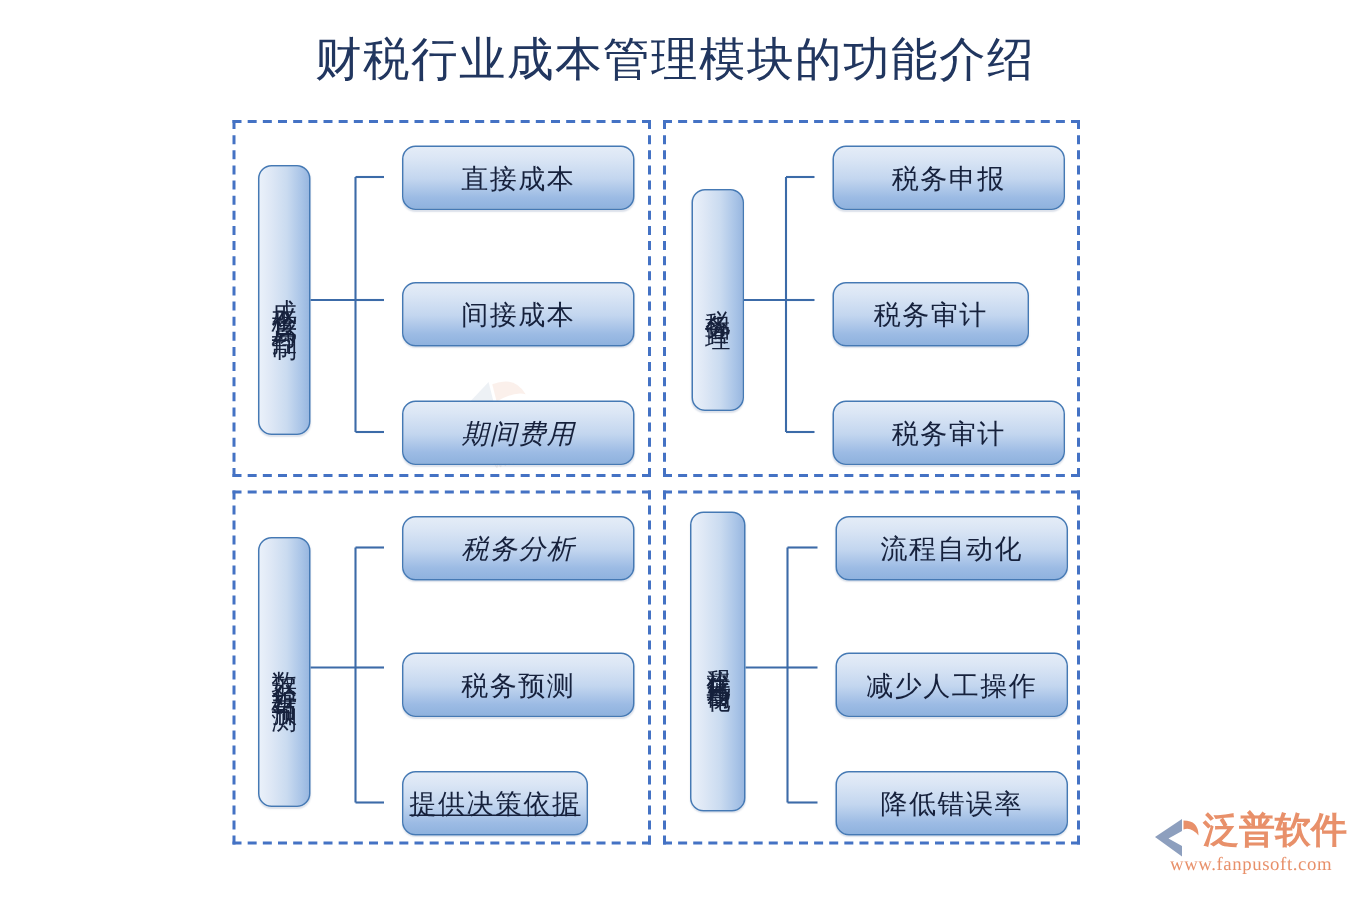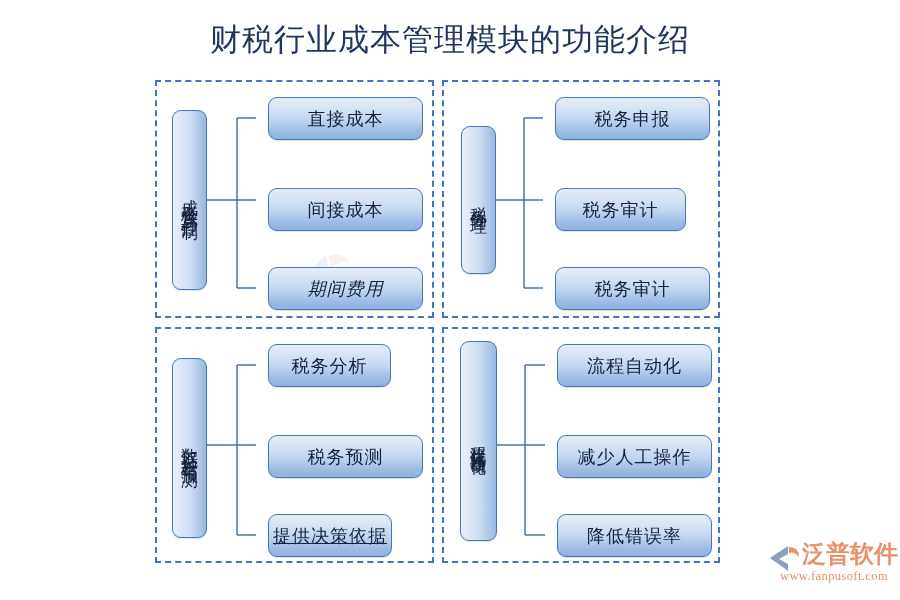--- a/index.html
+++ b/index.html
@@ -219,21 +219,21 @@
   <div class="node leaf" style="left:256px; top:97px; width:155px; height:43px;">直接成本</div>
   <div class="node leaf" style="left:256px; top:188px; width:155px; height:43px;">间接成本</div>
   <div class="node leaf" style="left:256px; top:267px; width:155px; height:43px;font-style:italic;">期间费用</div>
 
   <div class="node root" style="left:461px; top:126px; width:35px; height:148px;">税务管理</div>
   <div class="node leaf" style="left:543px; top:97px; width:155px; height:43px;">税务申报</div>
   <div class="node leaf" style="left:543px; top:188px; width:131px; height:43px;">税务审计</div>
   <div class="node leaf" style="left:543px; top:267px; width:155px; height:43px;">税务审计</div>
 
   <div class="node root" style="left:172px; top:358px; width:35px; height:180px;">数据分析与预测</div>
-  <div class="node leaf" style="left:256px; top:344px; width:123px; height:43px;">税务分析</div>
+  <div class="node leaf" style="left:256px; top:344px; width:155px; height:43px;font-style:italic;">税务分析</div>
   <div class="node leaf" style="left:256px; top:435px; width:155px; height:43px;">税务预测</div>
   <div class="node leaf" style="left:256px; top:514px; width:124px; height:43px;text-decoration:underline;">提供决策依据</div>
 
   <div class="node root" style="left:460px; top:341px; width:37px; height:200px; font-size:16px; letter-spacing:2px;">流程优化与自动化</div>
   <div class="node leaf" style="left:545px; top:344px; width:155px; height:43px;font-family:Liberation Mono, monospace;">流程自动化</div>
   <div class="node leaf" style="left:545px; top:435px; width:155px; height:43px;">减少人工操作</div>
   <div class="node leaf" style="left:545px; top:514px; width:155px; height:43px;">降低错误率</div>
 
   <div class="logo">
     <svg class="logo-mark" viewBox="0 0 32 28">

